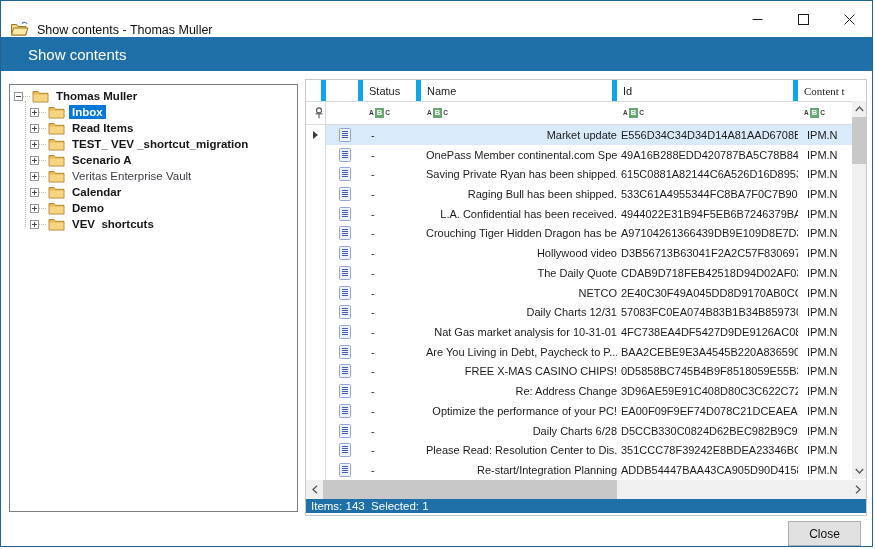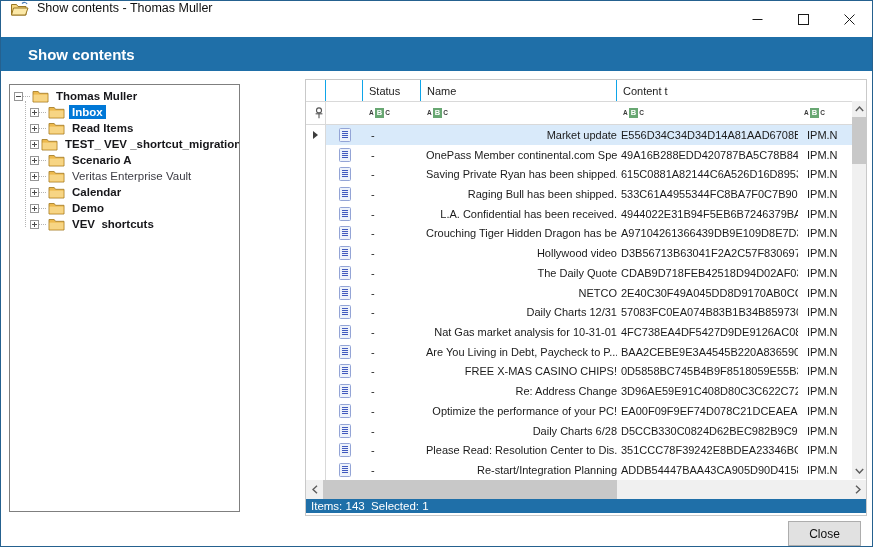--- a/index.html
+++ b/index.html
@@ -5,40 +5,40 @@
   * { box-sizing: border-box; margin: 0; padding: 0; }
   html,body { width: 875px; height: 549px; }
   body { font-family: "Liberation Sans", sans-serif; background: #fff; }
 
   .window {
     position: relative; width: 873px; height: 547px;
     border: 1px solid #25618f; background: #fff; overflow: hidden;
   }
 
   
-  .titlebar { height: 36px; display: flex; align-items: flex-start; padding-left: 9px; background: #fff; }
+  .titlebar { height: 36px; display: flex; align-items: flex-end; padding-left: 9px; background: #fff; }
   .title-icon { width: 19px; height: 16px; display: inline-flex; }
   .title-text { margin-left: 8px; font-size: 12.5px; color: #101010; }
   .win-controls { margin-left: auto; display: flex; height: 100%; }
   .win-btn { width: 46px; height: 100%; display: flex; align-items: center; justify-content: center; cursor: default; }
   .win-btn svg { stroke: #1a1a1a; }
 
   
   .banner {
     height: 34px; background: var(--header-blue, #1f6fa8); color: #fff;
     display: flex; align-items: center; padding-left: 27px;
-    font-size: 15px; font-weight: bold;
+    font-size: 15px; font-weight: normal;
   }
 
   
   .client { position: relative; height: 477px; background: #fff; }
 
   
   .tree-panel {
-    position: absolute; left: 8px; top: 13px; width: 231px; height: 428px;
+    position: absolute; left: 8px; top: 13px; width: 289px; height: 428px;
     border: 1px solid #7f7f7f; background: #fff; overflow: hidden; padding-top: 3px;
   }
   .tree-vline { position: absolute; left: 15px; top: 16px; height: 126px; border-left: 1px dotted #b5b5b5; }
   .tree-row { display: flex; align-items: center; height: 16px; font-size: 11.5px; font-weight: bold; color: #16161a; white-space: pre; }
   .tree-row.root { padding-left: 4px; }
   .tree-row.child { padding-left: 20px; }
   .tree-row.muted { font-weight: normal; color: #3c3c44; }
   .expander { position: relative; width: 9px; height: 9px; border: 1px solid #969696; background: #fff; flex: 0 0 9px; }
   .expander::before { content: ""; position: absolute; left: 1px; right: 1px; top: 3px; border-top: 1px solid #4d4d4d; }
   .expander.plus::after { content: ""; position: absolute; top: 1px; bottom: 1px; left: 3px; border-left: 1px solid #4d4d4d; }
@@ -50,22 +50,22 @@
   
   .grid {
     position: absolute; left: 304px; top: 8px; width: 562px; height: 437px;
     border: 1px solid #c9c9c9; background: #fff; font-size: 11px; color: #1b1b1b;
   }
   .gcell { overflow: hidden; white-space: nowrap; flex-shrink: 0; }
   .w-ind { width: 20px; } .w-icon { width: 37px; } .w-status { width: 58px; }
   .w-name { width: 196px; } .w-id { width: 181px; } .w-content { flex: 1; width: auto; }
 
   .grid-header { display: flex; height: 22px; border-bottom: 1px solid #d9d9d9; background: #fff; }
-  .grid-header .gcell { border-right: 1px solid #0ea5e9; display: flex; align-items: center; padding-left: 6px; color: #222; }
-  .grid-header .w-content { border-right: none; }
+  .grid-header .gcell { border-right: 5px solid #0ea5e9; display: flex; align-items: center; padding-left: 6px; color: #222; }
+  .grid-header .w-content { border-right: none; font-family: Liberation Serif, serif; }
 
   .filter-row { display: flex; height: 23px; border-bottom: 1px solid #d9d9d9; align-items: center; }
   .filter-row .w-ind { border-right: 1px solid #d9d9d9; height: 100%; display: flex; align-items: center; justify-content: center; }
   .filter-row .gcell { display: flex; align-items: center; padding-left: 6px; height: 100%; }
   .abc { display: inline-flex; align-items: center; line-height: 1; }
   .abc .sm { font-size: 6.5px; color: #3a3a3a; font-weight: bold; }
   .abc .big { font-size: 7.5px; background: var(--abc-green, #68a772); color: #fff; padding: 1px 2px; margin: 0 1px; font-weight: bold; }
 
   .rows { height: 355px; overflow: hidden; }
   .grid-row { display: flex; height: 19.72px; align-items: stretch; }
@@ -233,20 +233,21 @@
 </div>
     </div>
 
     <div class="grid">
 
       <div class="grid-header">
         <div class="gcell w-ind"></div>
         <div class="gcell w-icon"></div>
         <div class="gcell w-status">Status</div>
         <div class="gcell w-name">Name</div>
+        <div class="gcell w-id">Id</div>
         <div class="gcell w-content">Content t</div>
       </div>
 
       <div class="filter-row">
         <div class="gcell w-ind">
           <svg width="10" height="12" viewBox="0 0 10 12">
             <circle cx="5" cy="3.4" r="2.5" fill="none" stroke="#555" stroke-width="1.1"></circle>
             <line x1="1.6" y1="6.8" x2="8.4" y2="6.8" stroke="#555" stroke-width="1.1"></line>
             <line x1="5" y1="6.8" x2="5" y2="11.2" stroke="#555" stroke-width="1.1"></line>
           </svg>

